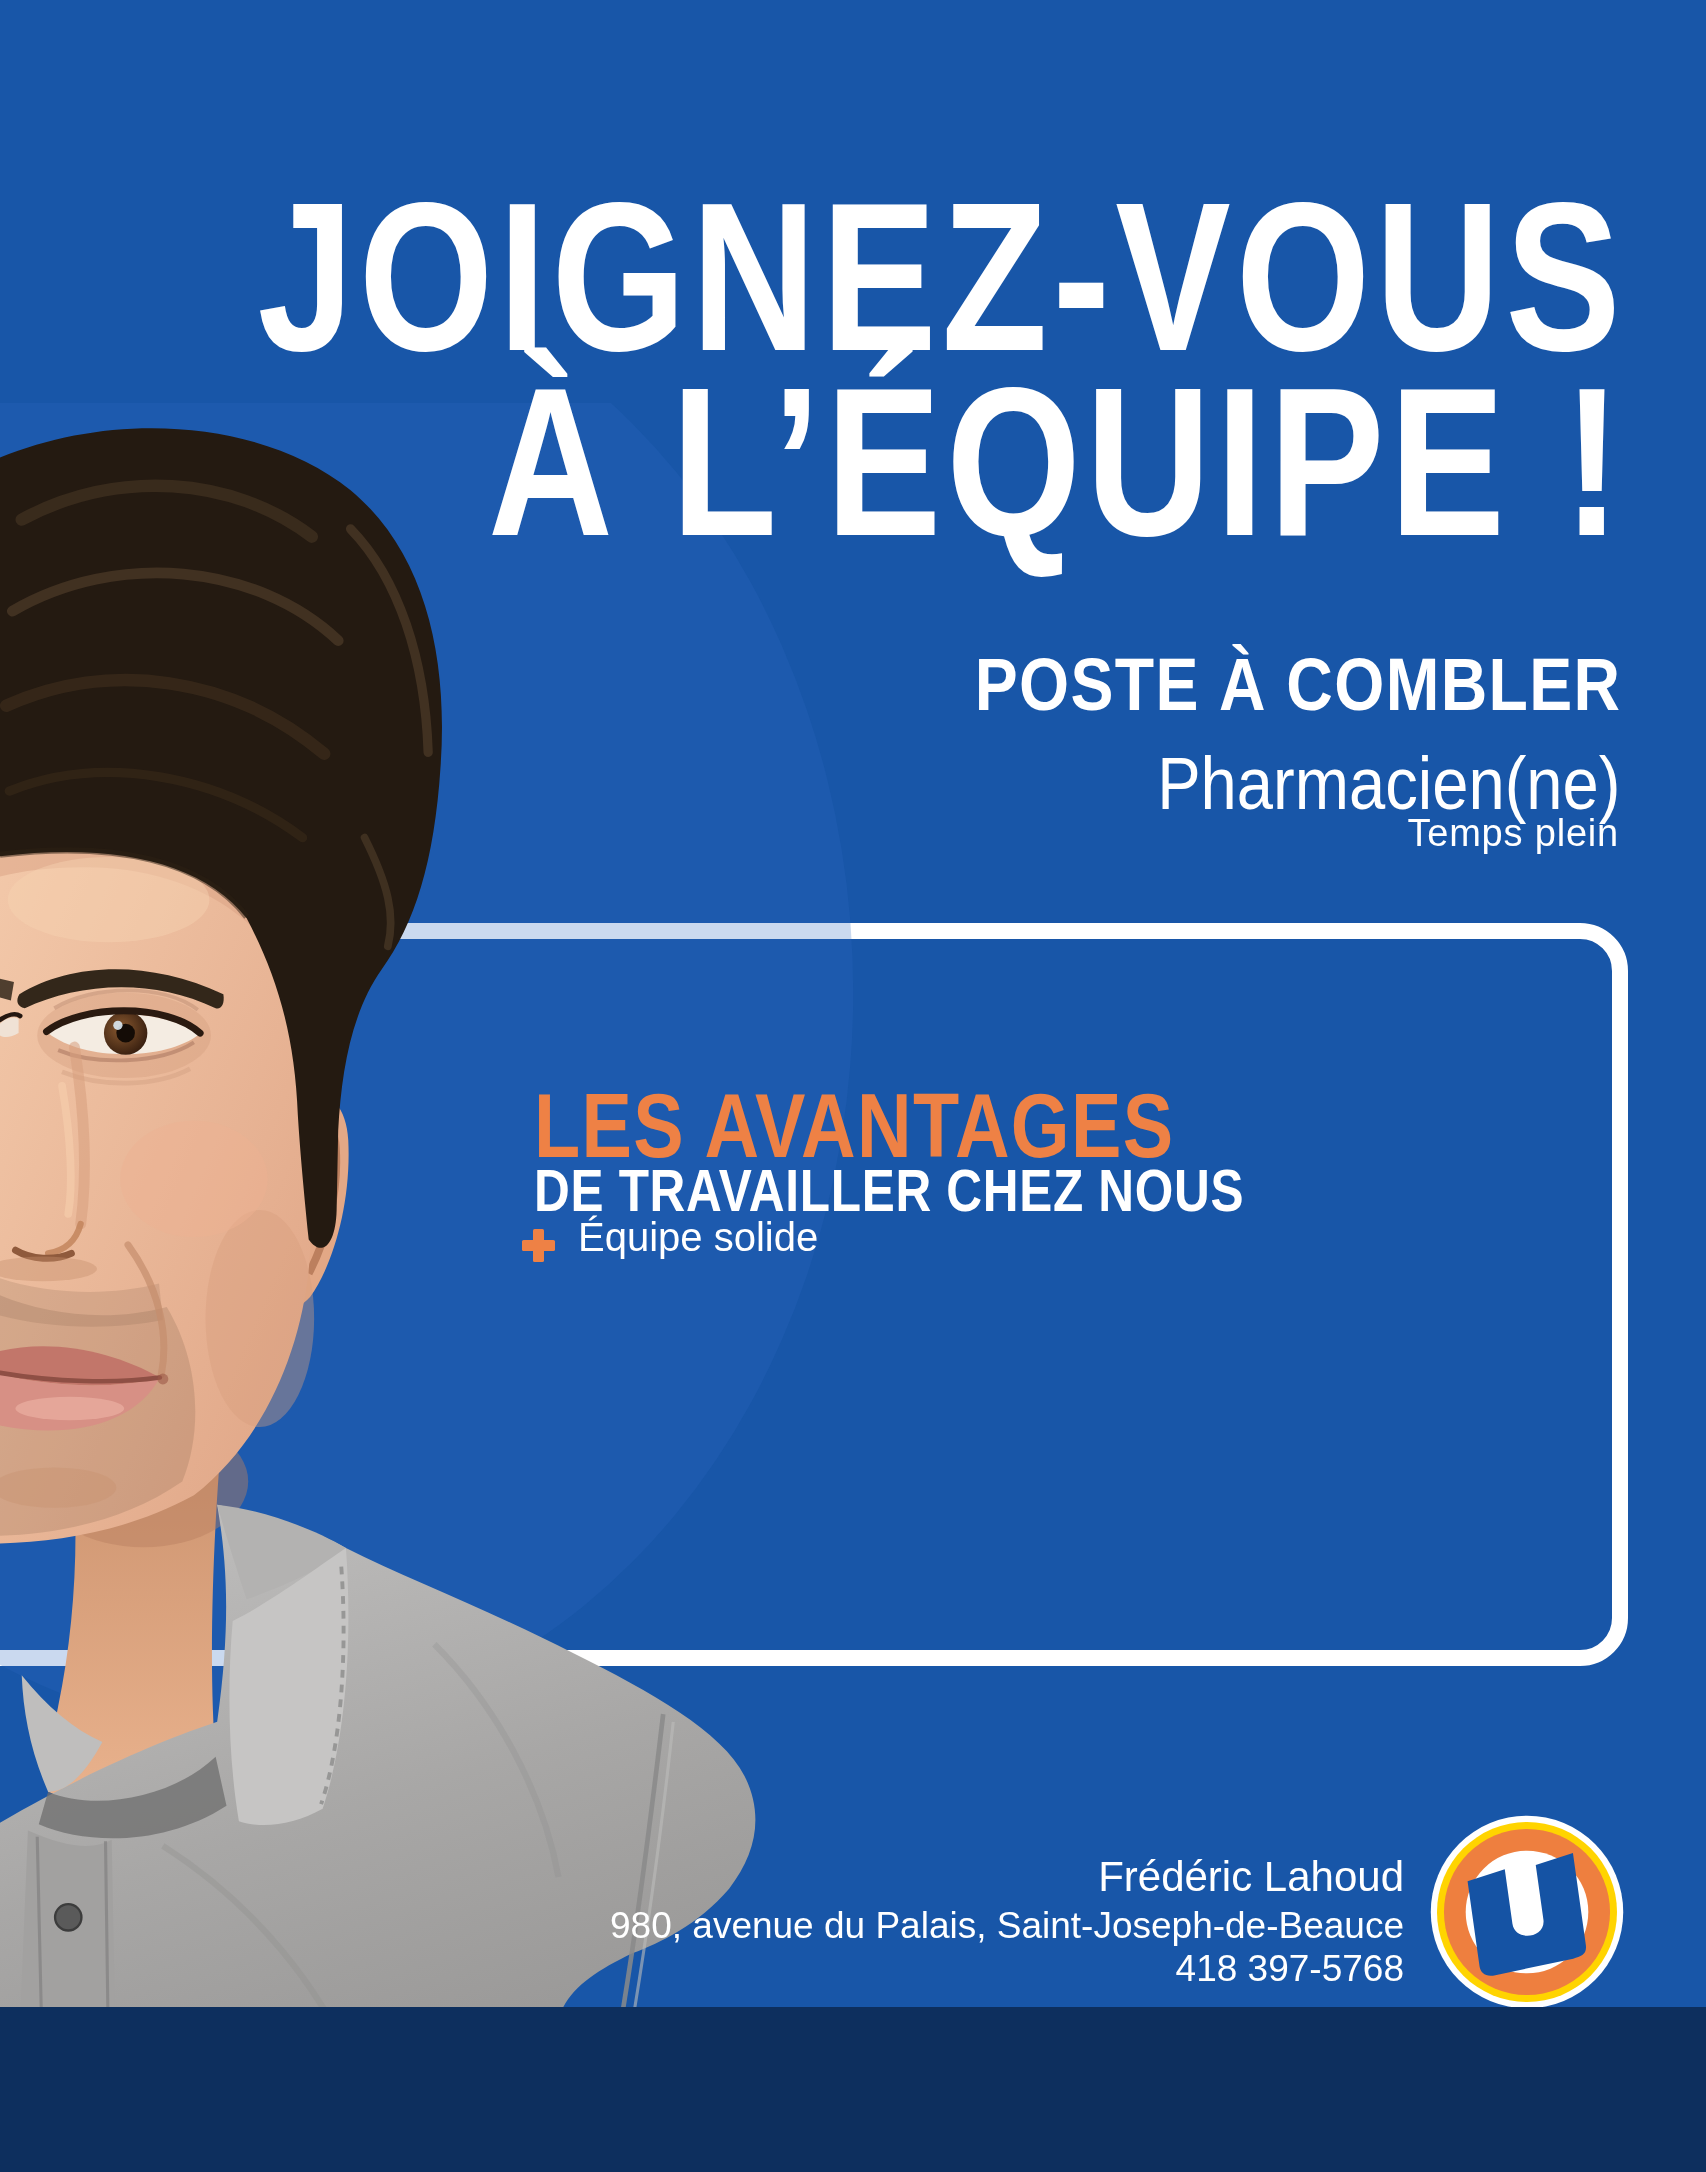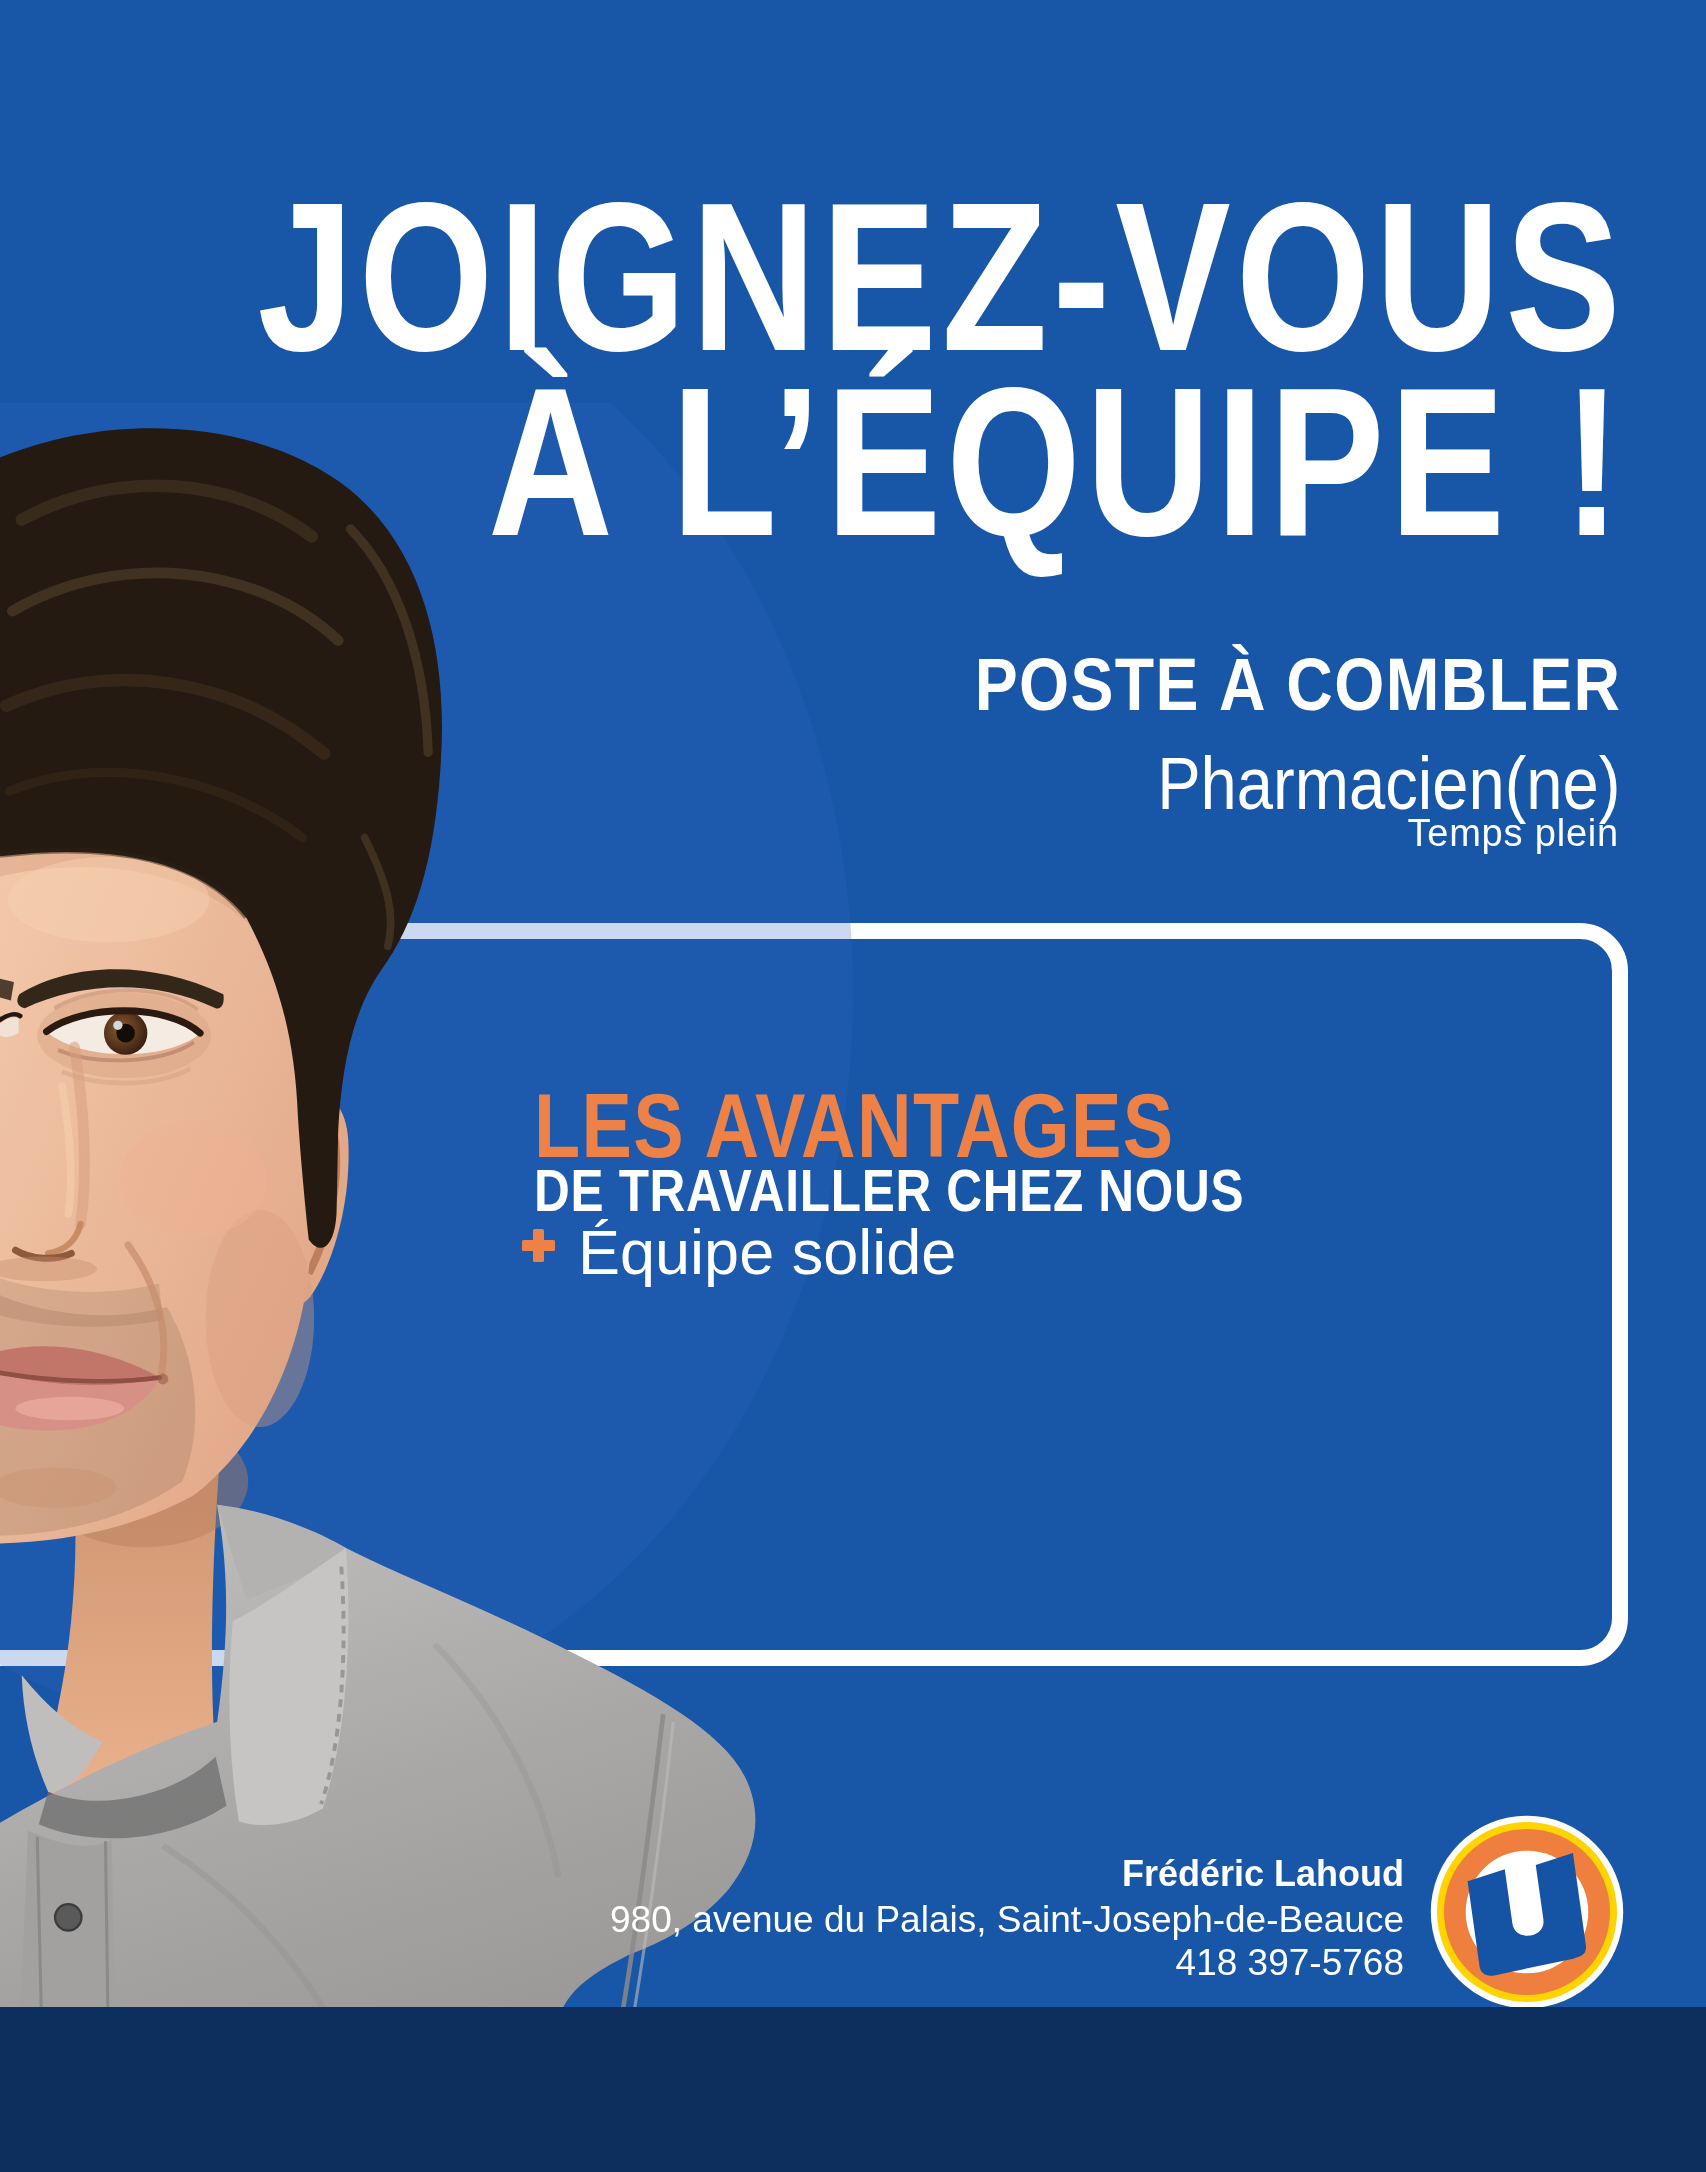--- a/index.html
+++ b/index.html
@@ -32,30 +32,30 @@
 
   
   .benefits-box{left:-48px;top:923px;width:1676px;height:743px;
     border:16.3px solid var(--white);border-radius:48px;}
   .benefits-heading{left:534px;top:1075px;font-size:90px;font-weight:800;letter-spacing:1.6px;
     color:var(--accent);transform:scaleX(.84);transform-origin:0 0;}
   .benefits-sub{left:534px;top:1157px;font-size:59px;font-weight:800;letter-spacing:0.8px;
     transform:scaleX(.84);transform-origin:0 0;}
   .benefits-list{left:522px;top:1210px;}
   .benefit-row{display:flex;align-items:flex-start;gap:23px;margin-bottom:4.7px;}
-  .benefit-label{font-size:63px;line-height:1.35;font-weight:400;}
+  .benefit-label{font-size:40px;line-height:1.35;font-weight:400;}
   .plus{width:33px;height:33px;position:relative;flex:0 0 33px;margin-top:18.6px;}
   .plus::before{content:"";position:absolute;left:0;top:11px;width:33px;height:11px;
     background:var(--accent);border-radius:1.6px;}
   .plus::after{content:"";position:absolute;left:11px;top:0;width:11px;height:33px;
     background:var(--accent);border-radius:1.6px;}
 
   
   .contact{right:303px;top:1856px;text-align:right;}
-  .contact-name{font-size:36px;font-weight:700;line-height:1;}
+  .contact-name{font-size:42px;font-weight:400;line-height:1;}
   .contact-address{font-size:37px;font-weight:400;line-height:1;margin-top:9.3px;text-align:right;}
   .contact-phone{font-size:37px;font-weight:400;line-height:1;margin-top:6px;}
 
   
   .logo{left:1430px;top:1815px;width:194px;height:194px;}
   .logo svg{display:block}
 
   
   .photo{left:0;top:403px;}
   .photo svg{display:block}

